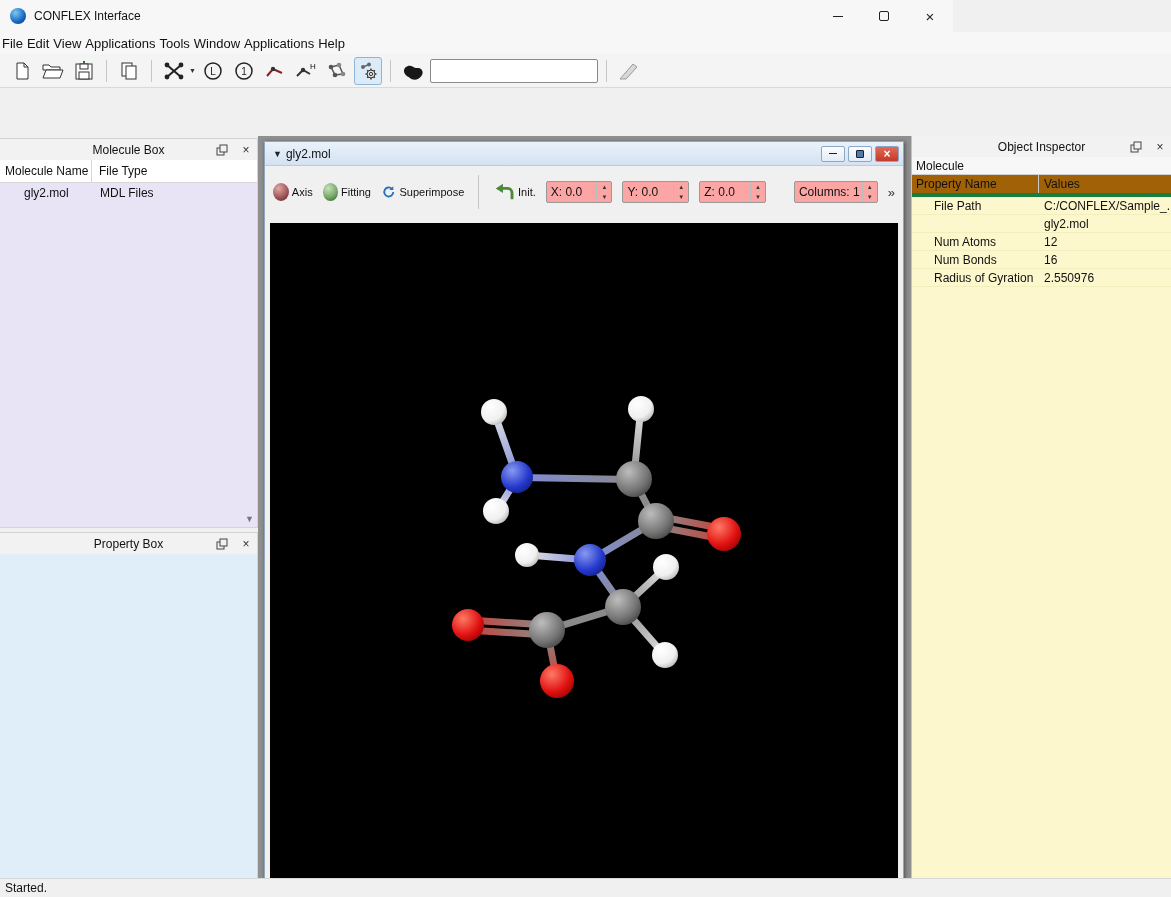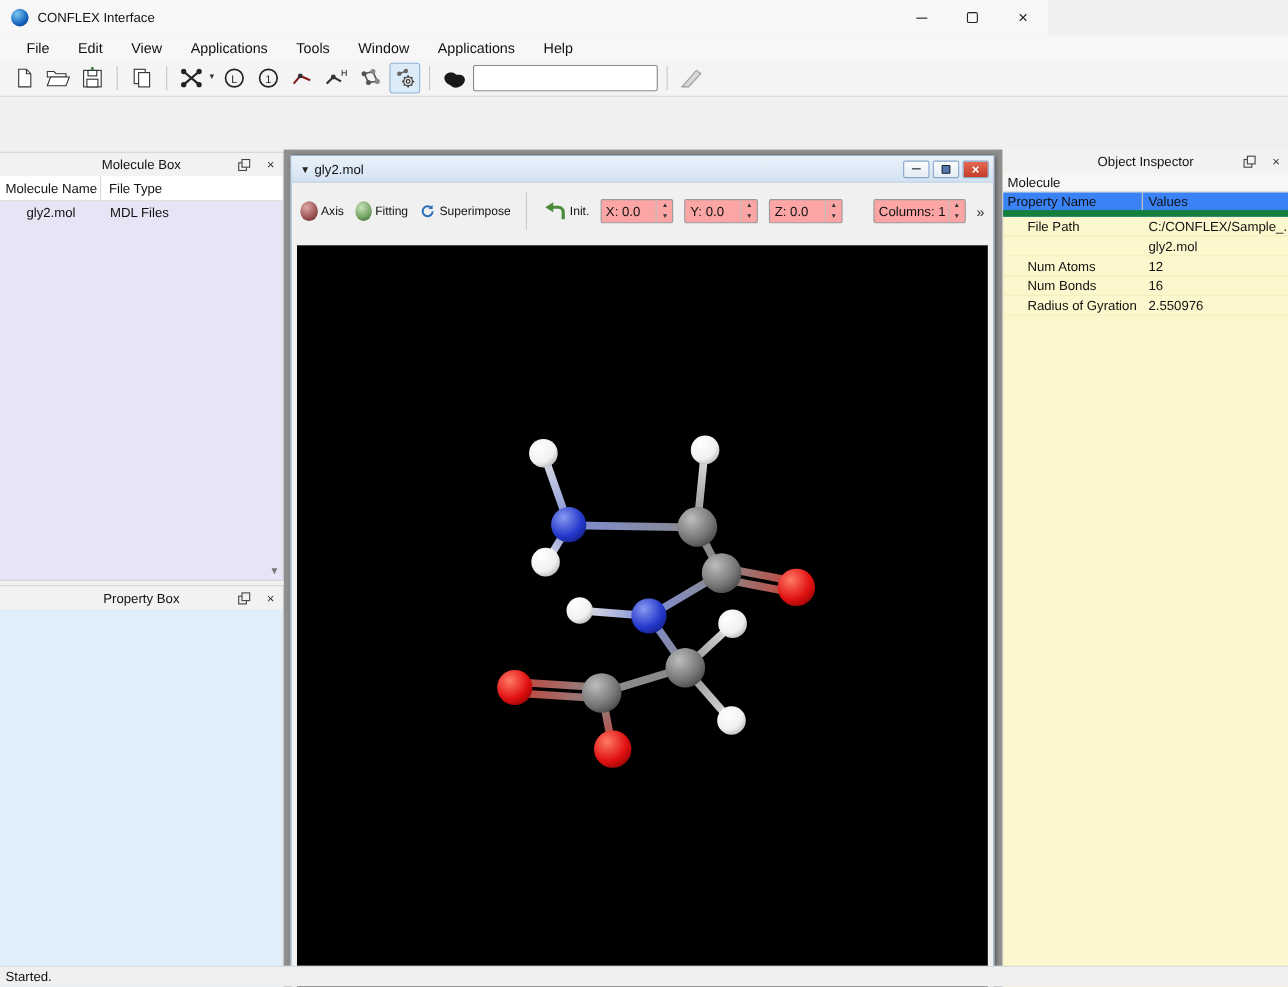--- a/index.html
+++ b/index.html
@@ -12,21 +12,21 @@
   .titlebar { position:absolute; left:0; top:0; width:953px; height:32px; background:#f7f7f7; display:flex; align-items:center;text-align:center; }
   .app-icon { width:16px; height:16px; margin-left:10px; border-radius:50%;
     background:radial-gradient(circle at 35% 30%, #7ec8f0, #1565c0 60%, #0a2a60); }
   .title-text { margin-left:8px; font-size:12px; }
   .win-controls { margin-left:auto; display:flex; height:32px; }
   .win-btn { width:46px; height:32px; display:flex; align-items:center; justify-content:center; font-size:15px; color:#222; }
   .min-line { display:block; width:10px; height:1px; background:#222; }
   .max-box  { display:block; width:10px; height:10px; border:1px solid #222; border-radius:2px; }
   
   .menubar { position:absolute; left:0; top:32px; width:1171px; height:22px; background:#f7f7f7; display:flex; align-items:center; font-size:13px; }
-  .menu-item { padding:2px 2px;margin-left:22px; }
+  .menu-item { padding:2px 2px; }
   
   .toolbar { position:absolute; left:0; top:54px; width:1171px; height:34px; background:#f4f4f4;
     border-bottom:1px solid #d9d9d9; display:flex; align-items:center; padding-left:8px; gap:3px; }
   .tbtn { min-width:28px; height:28px; display:flex; align-items:center; justify-content:center; border:1px solid transparent; border-radius:3px; }
   .tbtn.selected { background:#dcebf8; border-color:#90b4d8; }
   .tsep { width:1px; height:22px; background:#c6c6c6; margin:0 5px; }
   .drop-arrow { font-size:7px; color:#333; margin-left:-2px; }
   .cmd-input { width:168px; height:24px; border:1px solid #8a8a8a; border-radius:2px; background:#fff; font-size:12px; padding:0 5px; font-family:"Liberation Sans",sans-serif; }
   
   .main { position:absolute; left:0; top:88px; width:1171px; height:790px;margin-top:48px; }
@@ -69,21 +69,21 @@
   .spin-label { flex:1; font-size:12px; }
   .spin-arrows { width:15px; height:20px; border-left:1px solid #bbb; display:flex; flex-direction:column; }
   .spin-arrows i { flex:1; font-style:normal; font-size:6px; color:#333; display:flex; align-items:center; justify-content:center; }
   .overflow-chevron { margin-left:auto; font-size:13px; color:#333; }
   .viewport { position:absolute; left:5px; top:81px; width:628px; height:688px; background:#000; overflow:hidden; }
   .atom { position:absolute; border-radius:50%; z-index:2; }
   .bond { position:absolute; height:7px; border-radius:3.5px; z-index:1; }
   
   .inspector { position:absolute; left:911px; top:0; width:260px; height:790px; background:#fcf7cc; border-left:1px solid #c4c4c4; }
   .oi-section { height:18px; background:#f7f7f7; border-bottom:1px solid #d0d0d0; display:flex; align-items:center; padding-left:4px; }
-  .oi-head { display:flex; background:#3b82f6; border-bottom:6px solid #15803d; height:22px; align-items:center; }
+  .oi-head { display:flex; background:#a16207; border-bottom:4px solid #15803d; height:22px; align-items:center; }
   .oi-h1 { width:127px; border-right:1px solid #c8c8c8; padding-left:4px; height:100%; display:flex; align-items:center; }
   .oi-h2 { flex:1; padding-left:5px; height:100%; display:flex; align-items:center; }
   .oi-row { display:flex; height:18px; align-items:center; border-bottom:1px solid #f3eebd; }
   .oi-name { width:127px; padding-left:22px; position:relative; white-space:nowrap; overflow:hidden; }
   .oi-value { flex:1; padding-left:5px; white-space:nowrap; overflow:hidden; }
   .oi-expander { position:absolute; left:5px; top:4px; }
   
   .icon-svg { display:block; }
 </style>
 </head>

